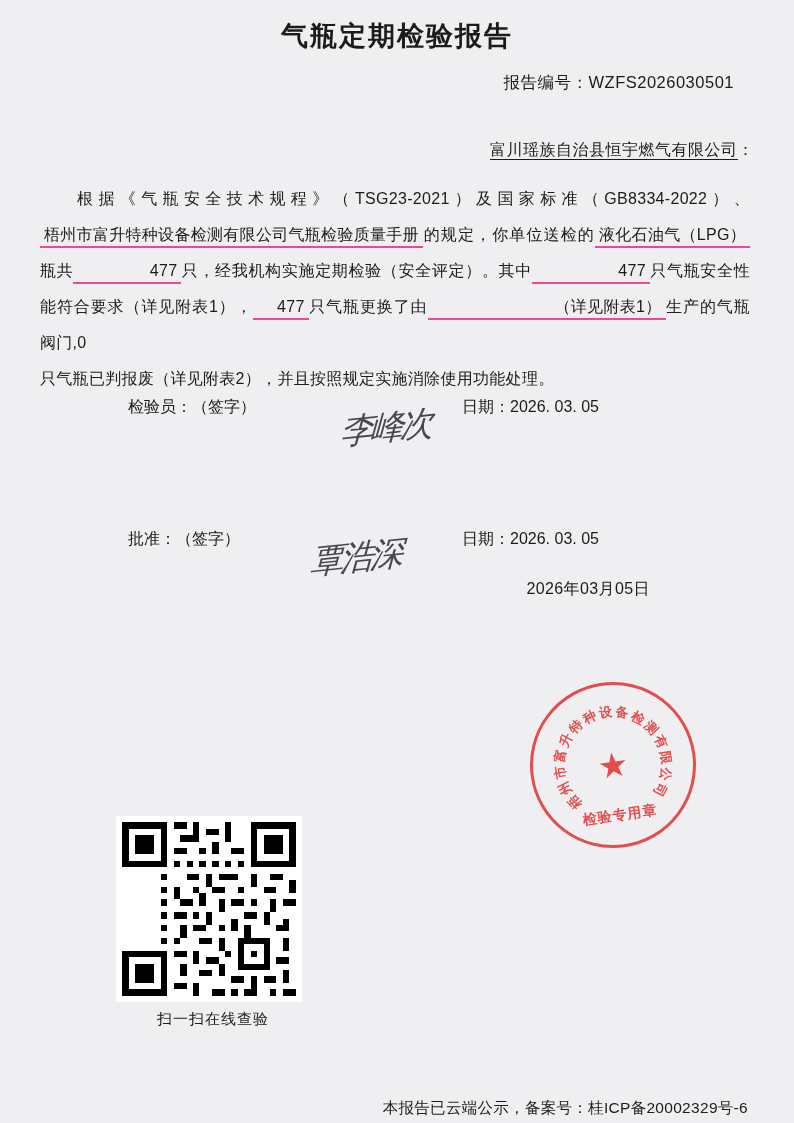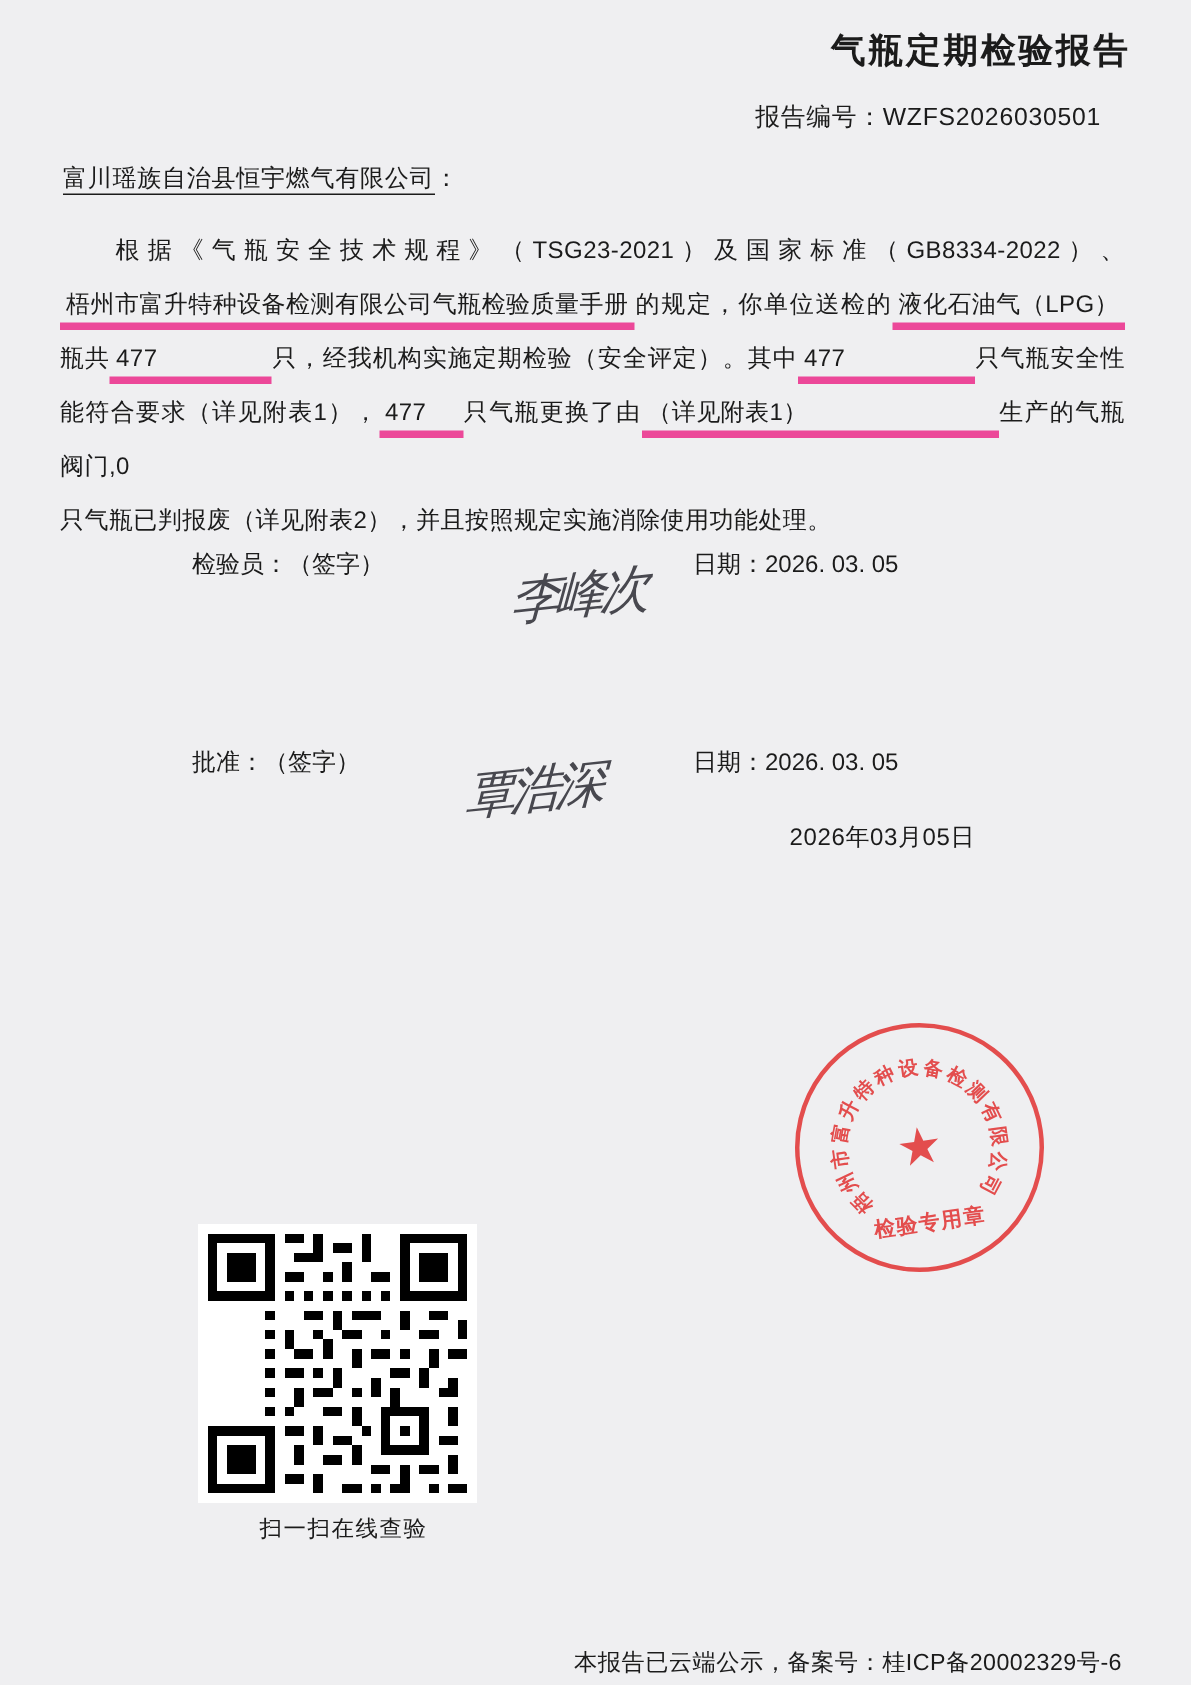--- a/index.html
+++ b/index.html
@@ -16,60 +16,61 @@
     overflow: hidden;
   }
   .page {
     position: relative;
     width: 794px;
     height: 1123px;
     box-sizing: border-box;
     padding: 0 40px;
   }
   .doc-title {
-    text-align: right;
-    font-size: 23px;
+    text-align: center;
+    font-size: 27px;
     font-weight: bold;
     letter-spacing: 2px;
     margin-top: 18px;
     font-family: "DejaVu Sans", sans-serif;
   }
   .report-no {
     text-align: right;
     font-size: 16.5px;
     margin-top: 18px;
     padding-right: 20px;
     letter-spacing: 0.5px;
   }
   .addressee {
-    margin-top: 20px;
+    margin-top: 46px;
     font-size: 16px;
     letter-spacing: 0.5px;
     padding-left: 2px;
+    text-align: right;
   }
   .addressee .u {
     border-bottom: 1px solid #1b1b1b;
     padding-bottom: 1px;
   }
   .body-text {
     margin-top: 20px;
     font-size: 16px;
     line-height: 36px;
     letter-spacing: 0.3px;
     text-align: justify;
     padding-right: 4px;
   }
   .indent {
     display: inline-block;
     width: 32px;
   }
   .fill {
-    border-bottom: 5px solid #ec4899;
+    border-bottom: 2px solid #ec4899;
     display: inline-block;
-    text-align: left;
+    text-align: right;
     padding: 0 4px;
     line-height: 22px;
   }
   .fill.w-manual { min-width: 290px; }
   .fill.w-gas { min-width: 140px; }
   .fill.w-num { min-width: 100px; }
   .fill.w-num2 { min-width: 110px; }
   .fill.w-num3 { min-width: 48px; }
   .fill.w-valve { min-width: 230px; }
 
@@ -158,21 +159,21 @@
     bottom: 20px;
     width: 100%;
     text-align: center;
     font-size: 14px;
     font-weight: bold;
     letter-spacing: 1px;
   }
 
   .qr-wrap {
     position: absolute;
-    left: 132px;
+    left: 116px;
     top: 798px;
     width: 194px;
   }
   .qr {
     width: 186px;
     height: 186px;
     background: #fff;
     padding: 0;
     box-sizing: border-box;
     display: block;

